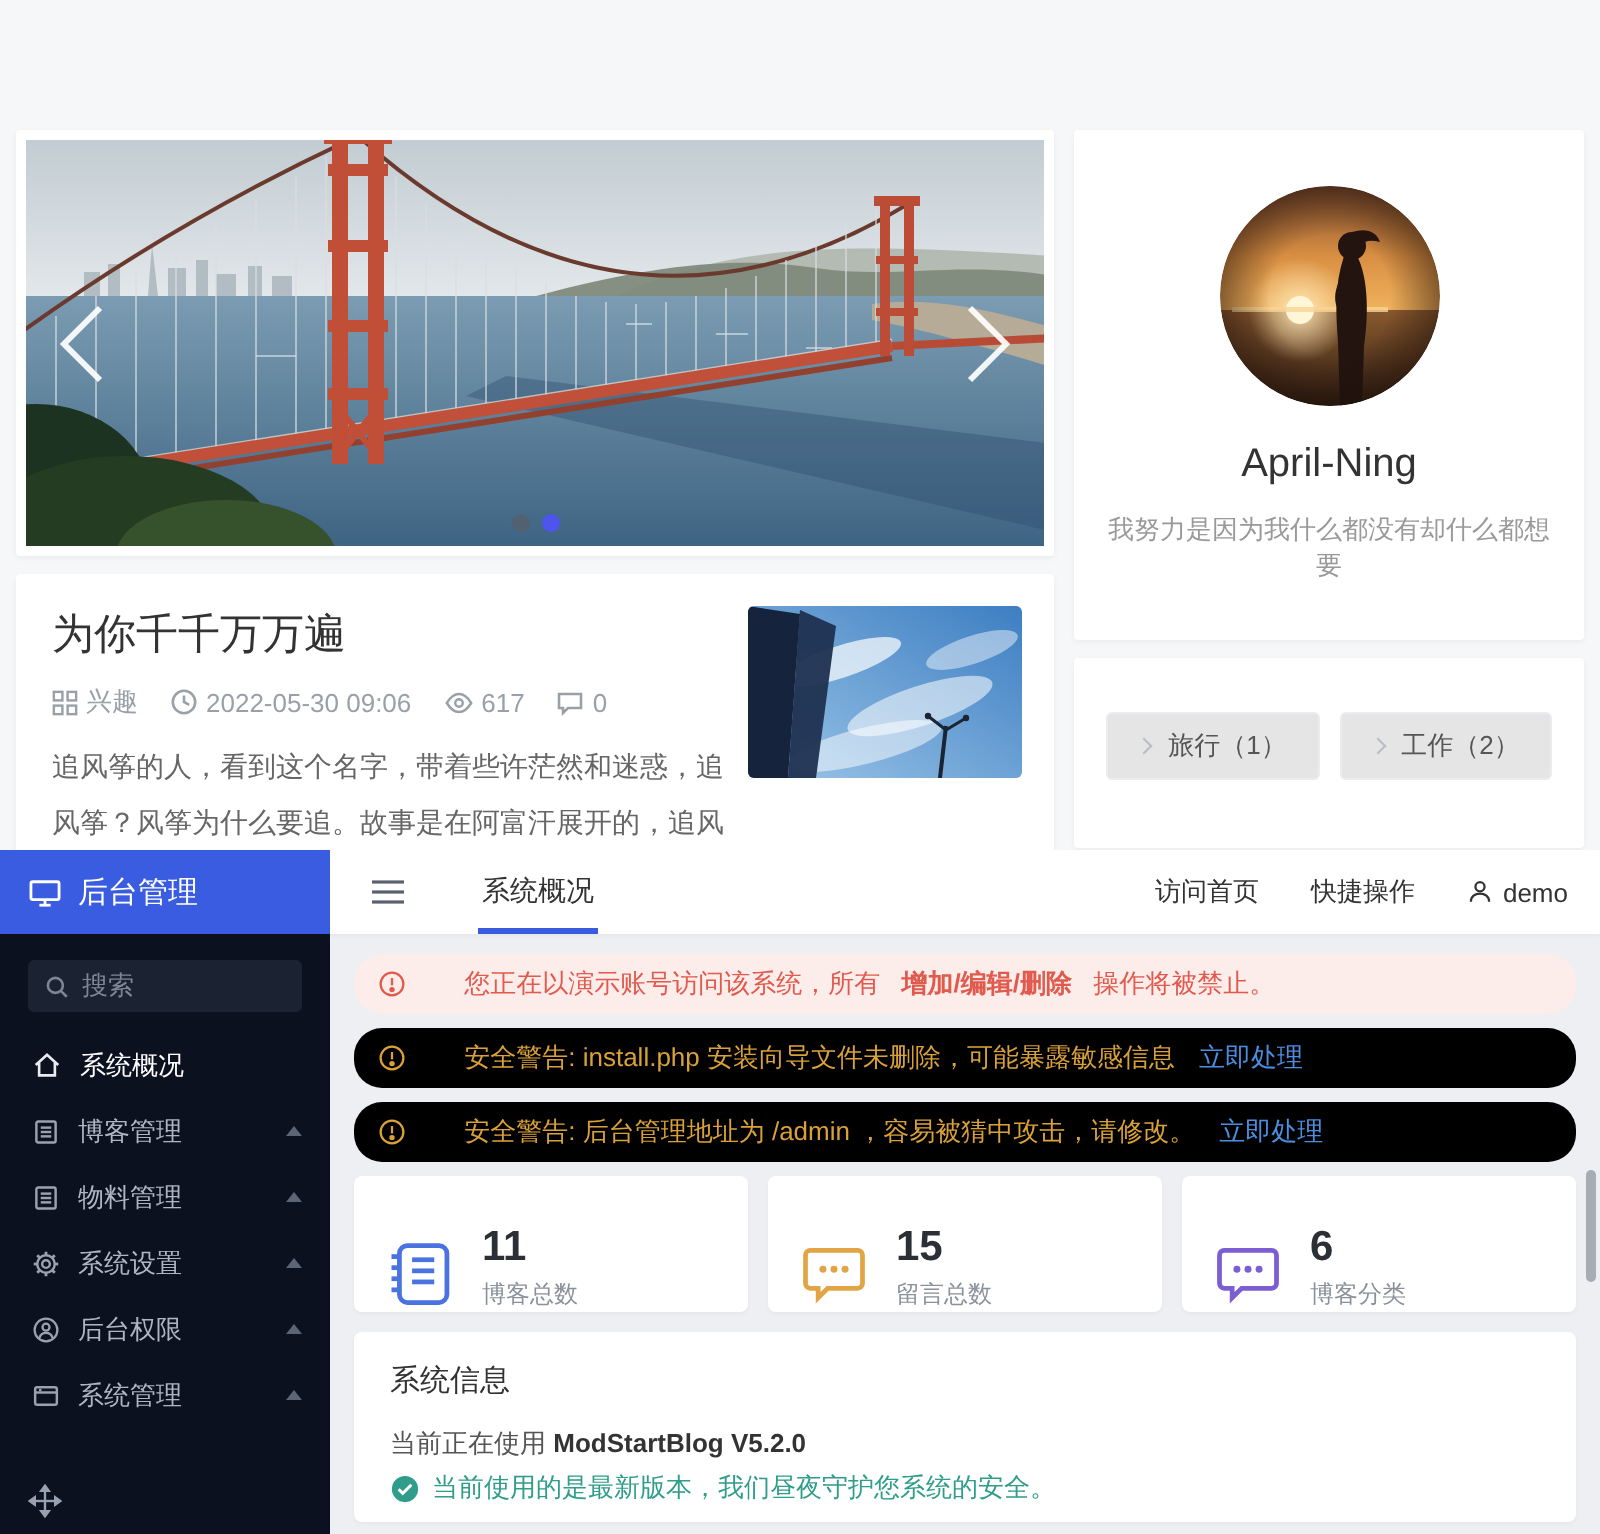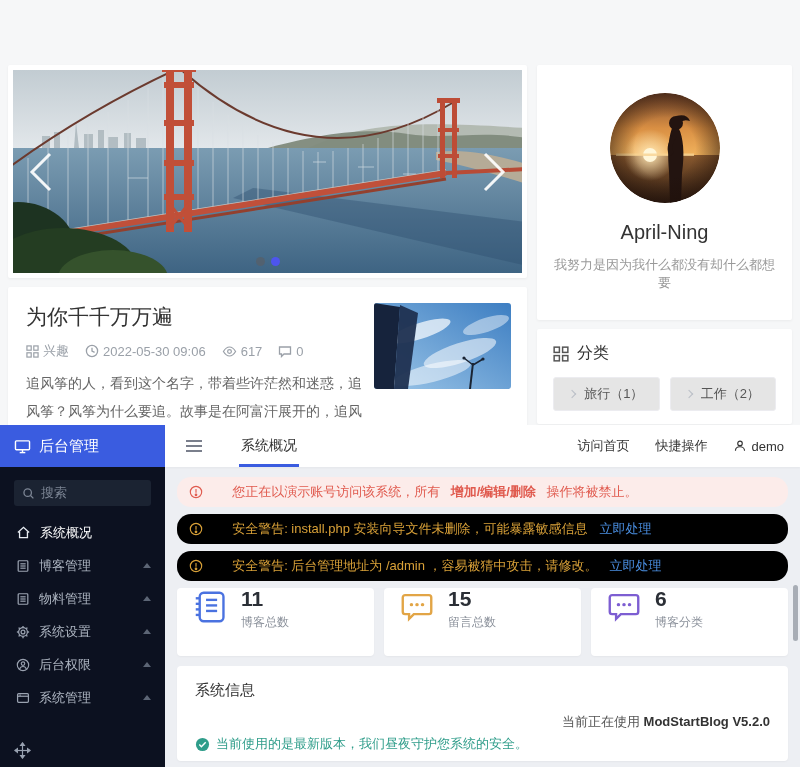--- a/index.html
+++ b/index.html
@@ -83,31 +83,31 @@
   .content { flex:1; padding:10px 12px; overflow:hidden; }
   .alert { height:30px; border-radius:14px; display:flex; align-items:center; gap:7px; padding:0 12px;
     margin-bottom:7px; font-size:13px; }
   .alert span { white-space:pre; }
   .alert.danger { background:#fcecea; color:#e05a4e; }
   .alert.warning { background:#000000; color:#d9a138; }
   .alert .bold { font-weight:bold; }
   .alert .alink { color:#4a8fe2; margin-left:5px; cursor:pointer; }
 
   .stats { display:flex; gap:10px; }
-  .stat-card { flex:1; background:#fff; border-radius:4px; height:68px; display:flex; align-items:flex-start;
+  .stat-card { flex:1; background:#fff; border-radius:4px; height:68px; display:flex; align-items:flex-end;
     gap:12px; padding:0 14px; box-shadow:0 1px 2px rgba(0,0,0,.04); }
   .stat-icon { width:38px; height:38px; flex-shrink:0; }
   .c-blue { color:#4a72e0; } .c-green { color:#5dbd8d; } .c-orange { color:#e2a546; } .c-purple { color:#7d5ed2; }
   .stat-val { font-size:21px; font-weight:bold; color:#2b2f36; line-height:1; }
   .stat-label { font-size:12px; color:#8b919b; margin-top:5px; }
 
   .info-card { margin-top:10px; background:#fff; border-radius:4px; padding:15px 18px; height:95px;
     box-shadow:0 1px 2px rgba(0,0,0,.04); overflow:hidden; }
   .info-title { font-size:15px; color:#333; }
-  .info-line { margin-top:13px; font-size:13px; color:#555;text-align:right; }
+  .info-line { margin-top:13px; font-size:13px; color:#555; }
   .info-line b { color:#333; }
   .info-status { margin-top:4px; display:flex; align-items:center; gap:6px; font-size:13px; color:#2f9d8a; }
 
   .scroll-thumb { position:absolute; right:2px; top:160px; width:5px; height:56px; border-radius:3px; background:#a8adb5; }
 </style>
 </head>
 <body>
 
 <div class="blog">
 
@@ -342,31 +342,20 @@
               <path d="M63,42 C57,50 56,58 60,63 L64,60 C61,55 63,48 67,44 Z" fill="#231410"></path>
               <rect width="110" height="110" fill="url(#gvig)"></rect>
             </g>
           </svg>
         </div>
         <div class="profile-name">April-Ning</div>
         <div class="profile-bio">我努力是因为我什么都没有却什么都想要</div>
       </div>
 
       <div class="card cat-card">
-        <div class="cat-head">
-          <span class="gi">
-            <svg width="16" height="16" viewBox="0 0 14 14" fill="none" stroke="currentColor" stroke-width="1.3">
-              <rect x="1" y="1" width="4.6" height="4.6"></rect>
-                <rect x="8.4" y="1" width="4.6" height="4.6"></rect>
-              <rect x="1" y="8.4" width="4.6" height="4.6"></rect>
-                <rect x="8.4" y="8.4" width="4.6" height="4.6"></rect>
-            </svg>
-          </span>
-          <span>分类</span>
-        </div>
         <div class="cat-chips">
           <div class="chip">
             <span class="chev"></span>
             <span>旅行（1）</span>
           </div>
           <div class="chip">
             <span class="chev"></span>
             <span>工作（2）</span>
           </div>
         </div>

